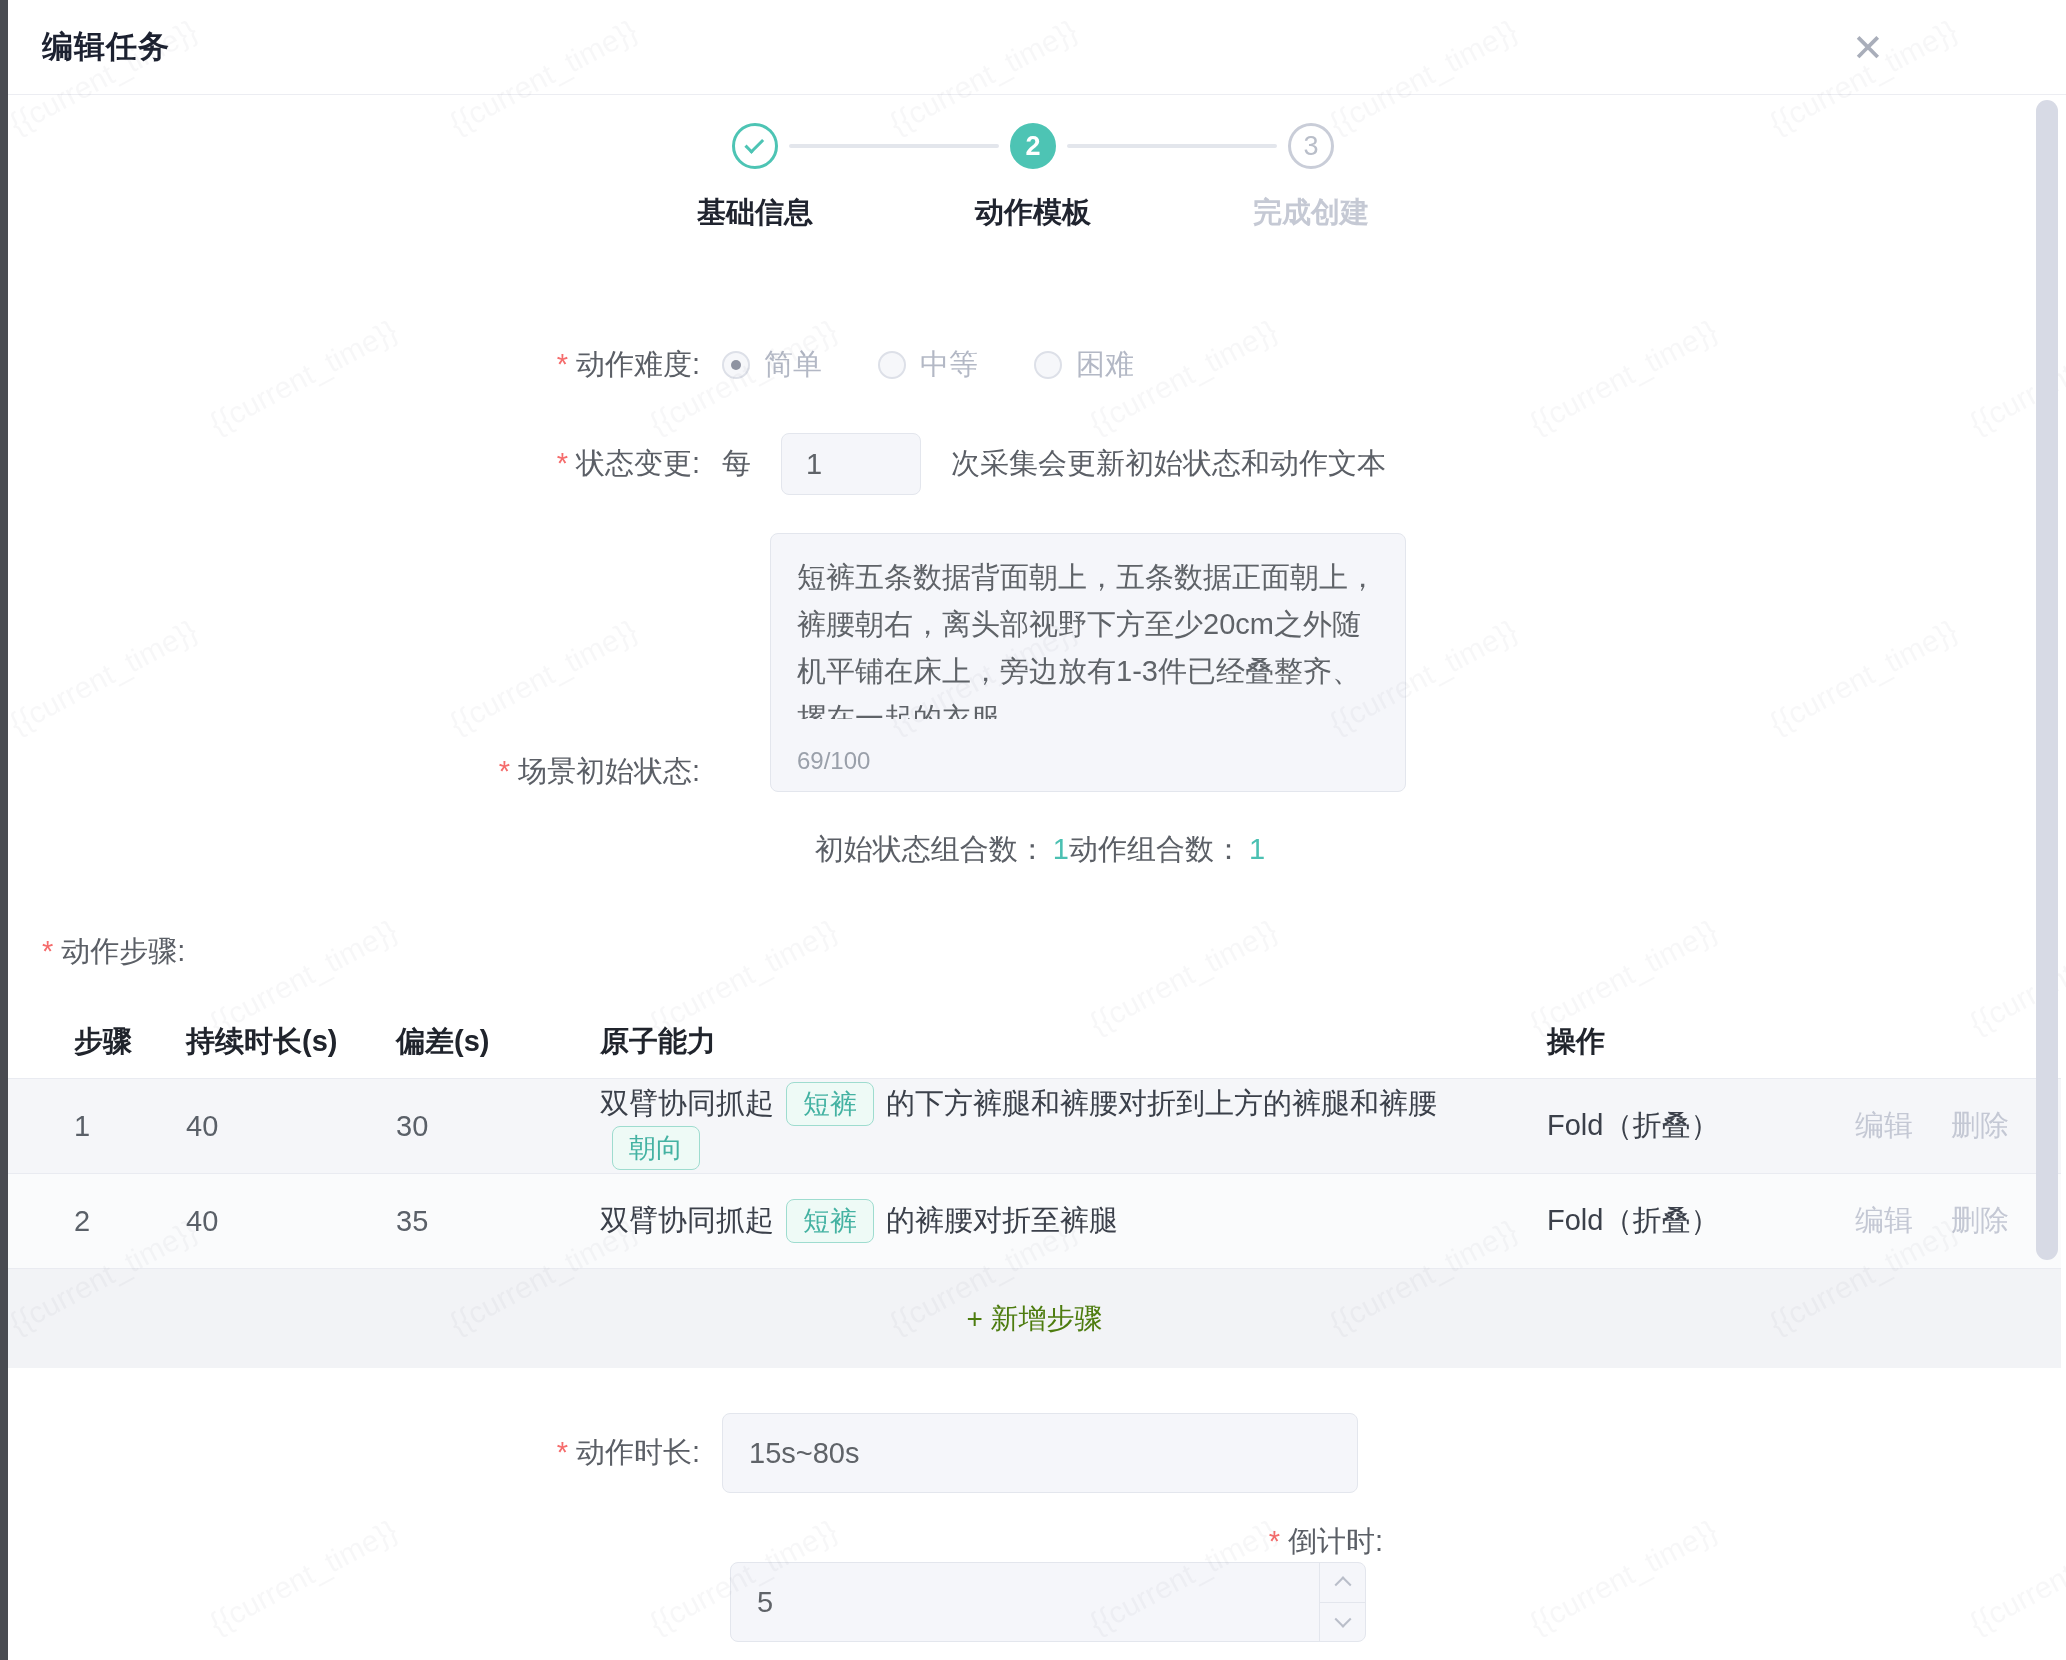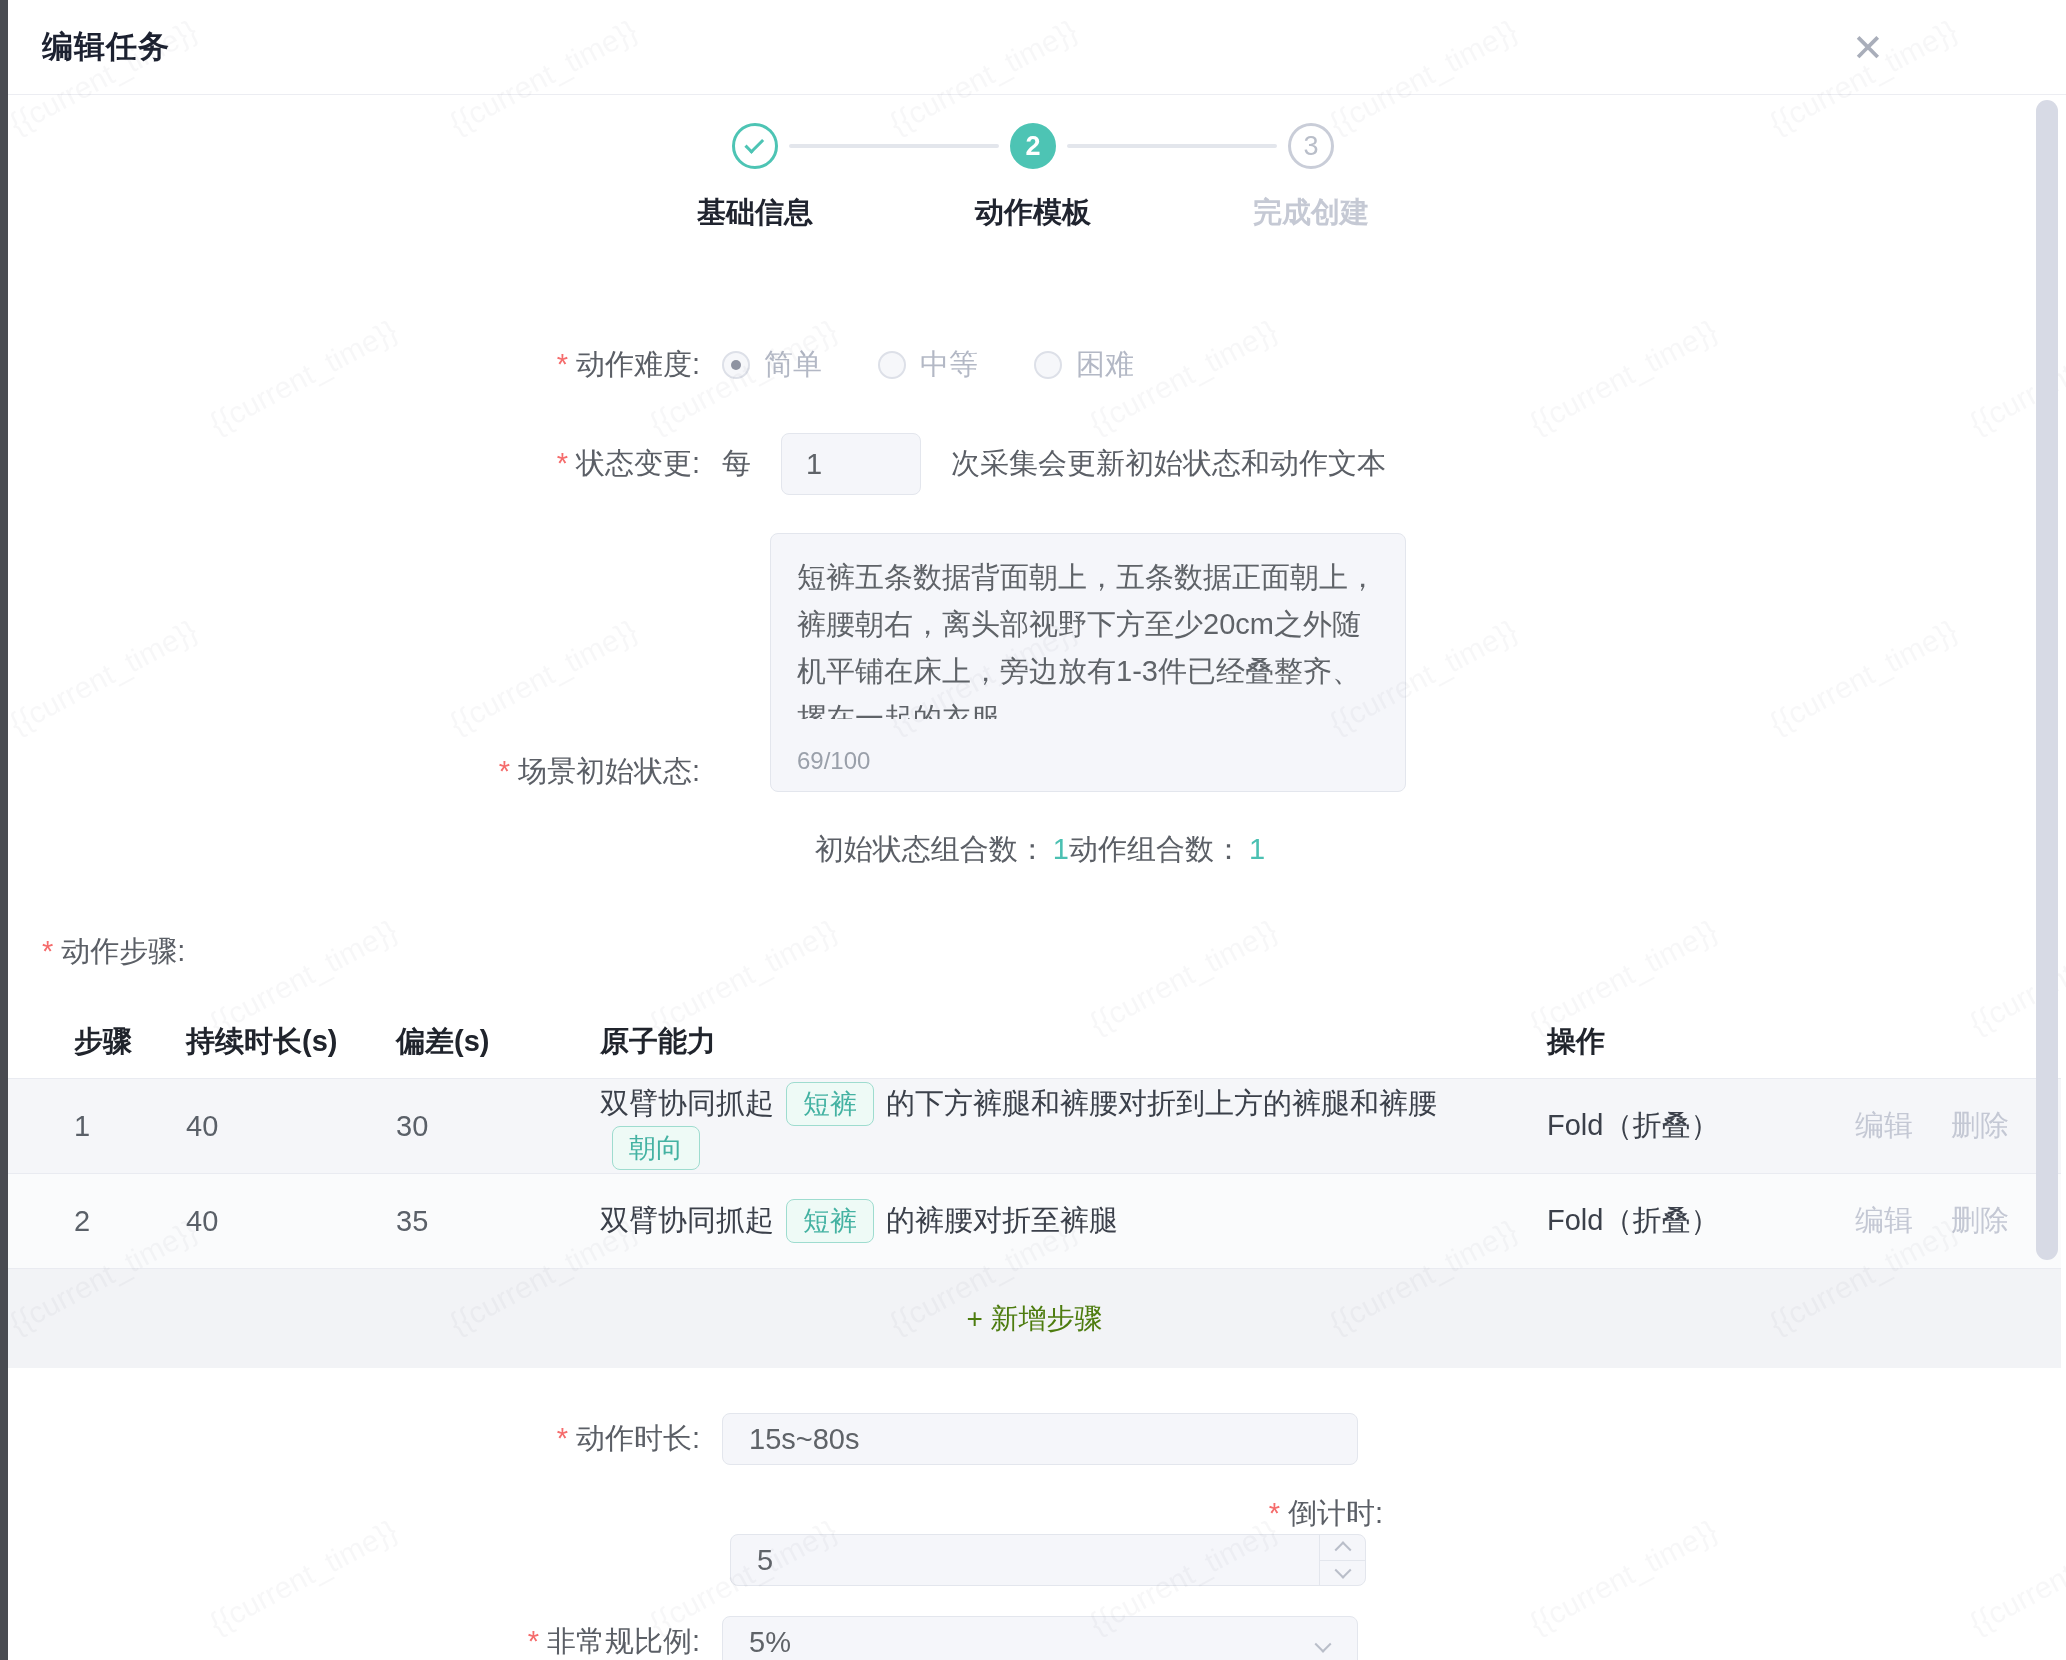--- a/index.html
+++ b/index.html
@@ -85,21 +85,21 @@
   .ability-cell { color:#3b404a; }
   .ops-cell a { font-size:29px; color:#c4c8d4; text-decoration:none; margin-right:30px; cursor:pointer; }
   .add-band { height:100px; background:#f2f3f6; border-top:1px solid #e9ebf1; display:flex;
     align-items:center; justify-content:center; }
   .add-band span { font-size:28px; color:#4d7c0f; cursor:pointer; }
 
   
   .row-duration { margin-top:45px; }
   .row-countdown { margin-top:29px;flex-direction:column; }
   .row-ratio { margin-top:30px; }
-  .big-input { position:relative; width:636px; height:52px; background:#f5f6fa;
+  .big-input { position:relative; width:636px; height:80px; background:#f5f6fa;
     border:1px solid #e3e6ed; border-radius:8px; display:flex; align-items:center; }
   .big-input input { width:100%; height:100%; background:transparent; border:none; outline:none;
     padding-left:26px; font-size:29px; color:#5f6368;
     font-family:"Liberation Sans","DejaVu Sans",sans-serif; }
   .spinner { position:absolute; right:0; top:0; bottom:0; width:46px; border-left:1px solid #e3e6ed;
     display:flex; flex-direction:column; }
   .spin-btn { flex:1; display:flex; align-items:center; justify-content:center; cursor:pointer; }
   .spin-btn + .spin-btn { border-top:1px solid #e3e6ed; }
   .chev { width:12px; height:12px; border-right:2px solid #b9bec9; border-bottom:2px solid #b9bec9; }
   .chev.up { transform:rotate(-135deg) translate(-2px,-2px); }

